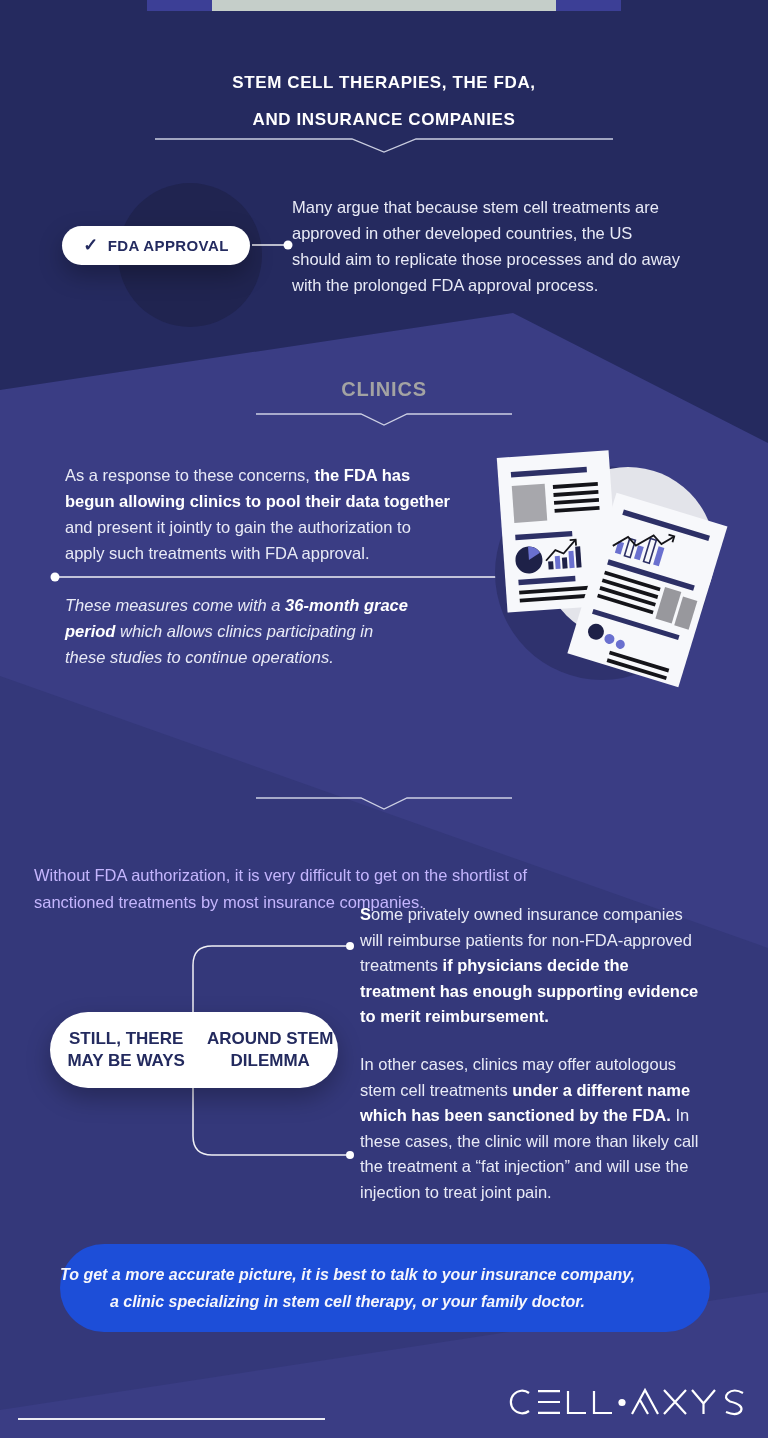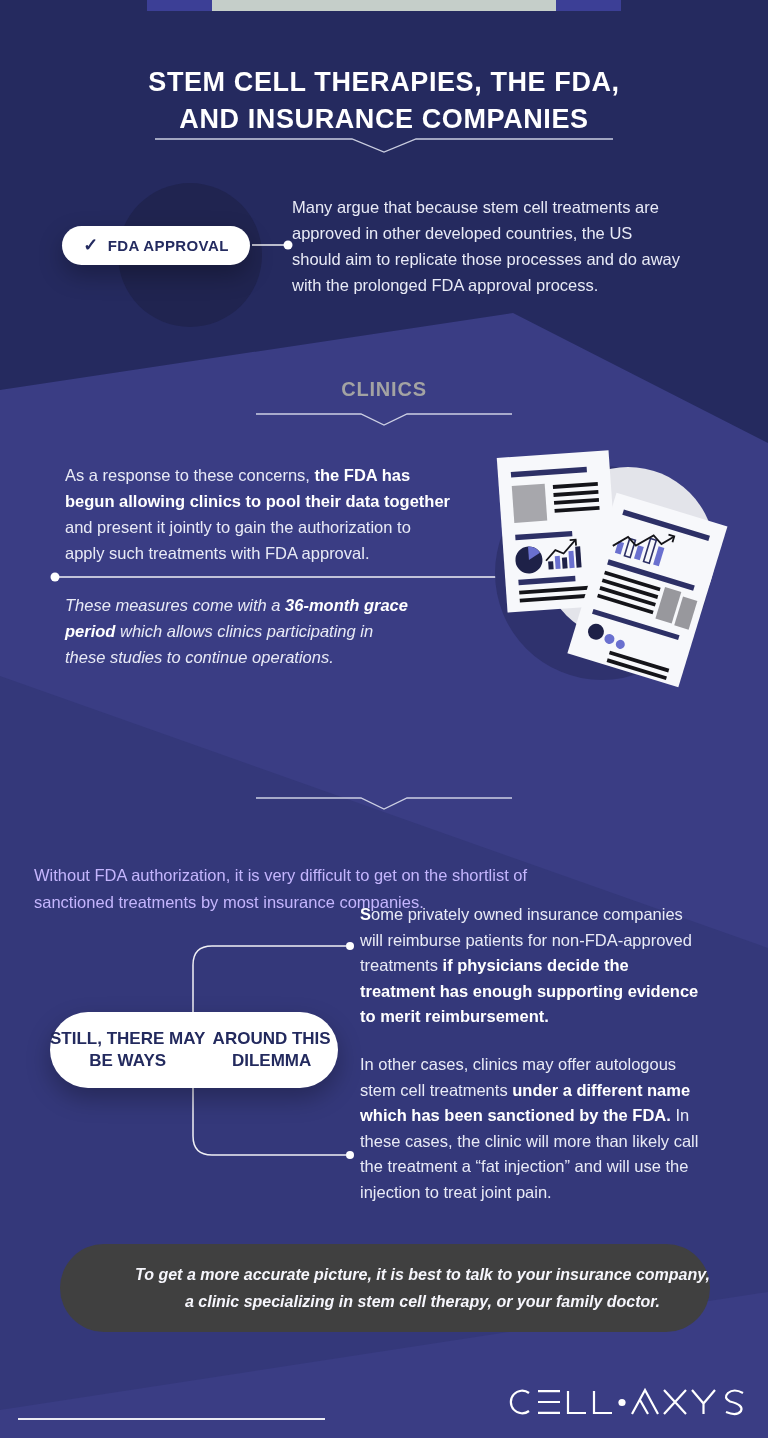--- a/index.html
+++ b/index.html
@@ -12,21 +12,21 @@
   
   .bg-top{position:absolute;inset:0;background:#252a5f;
     clip-path:polygon(0 0,768px 0,768px 443px,513px 313px,0 390px);}
   .bg-mid{position:absolute;inset:0;background:#34387a;
     clip-path:polygon(0 676px,768px 948px,768px 1292px,0 1410px);}
   
   .bar-purple{left:147px;top:0;width:474px;height:11px;background:#3c3f96;}
   .bar-gray{left:212px;top:0;width:344px;height:11px;background:#c5cec9;}
   
   .main-title{left:0;right:0;top:64px;text-align:center;color:#fff;
-    font-size:27px;font-weight:bold;line-height:37px;letter-spacing:.6px;}
+    font-size:17px;font-weight:bold;line-height:37px;letter-spacing:.6px;}
   .section-head{left:0;right:0;text-align:center;color:#a3a3a3;
     font-size:20px;font-weight:bold;letter-spacing:.8px;}
   .divider{overflow:visible;}
   .divider path{fill:none;stroke:#dde0ee;stroke-width:1.3;opacity:.9;}
   
   .rich{white-space:pre-line;color:#e8eaf6;font-size:16.5px;line-height:26px;}
   .rich .b{font-weight:bold;color:#ffffff;text-align:right;}
   .italic{font-style:italic;}
   
   .fda-circle{left:118px;top:183px;width:144px;height:144px;border-radius:50%;background:#202450;}
@@ -44,22 +44,22 @@
   .clinics-para2{left:65px;top:592px;width:430px;z-index:3;}
   .illus{left:478px;top:438px;width:256px;height:256px;z-index:3;overflow:visible;}
   
   .ins-intro{left:34px;top:862px;width:700px;text-align:left;color:#c4b5fd;
     font-size:16.5px;line-height:27px;white-space:pre-line;}
   .ins-para1{left:360px;top:902px;width:400px;line-height:25.5px;}
   .ins-para2{left:360px;top:1052px;width:400px;line-height:25.5px;}
   .still-pill{left:50px;top:1012px;width:288px;height:76px;flex-direction:row;
     font-size:17px;line-height:22px;text-align:center;z-index:4;color:#232a5e;}
   
-  .note-box{left:60px;top:1244px;width:650px;height:88px;border-radius:44px;background:#404040;
-    display:flex;align-items:center;justify-content:flex-end;z-index:3;}
+  .note-box{left:60px;top:1244px;width:650px;height:88px;border-radius:44px;background:#1d4ed8;
+    display:flex;align-items:center;justify-content:flex-start;z-index:3;}
   .note-text{font-style:italic;font-weight:bold;color:#f6f6fc;font-size:16px;line-height:27px;
     text-align:center;white-space:pre-line;}
   .footer-rule{left:18px;top:1418px;width:307px;height:1.5px;background:rgba(255,255,255,.9);}
   .logo{left:508px;top:1386px;width:240px;height:32px;overflow:visible;}
   .logo path,.logo line{fill:none;stroke:#fff;stroke-width:2.2;}
 </style>
 </head>
 <body>
 
 <div class="page">
@@ -178,21 +178,21 @@
 to merit reimbursement.</span></div>
   <div class="abs rich ins-para2"><span>In other cases, clinics may offer autologous
 stem cell treatments </span><span class="b">under a different name
 which has been sanctioned by the FDA.</span><span> In
 these cases, the clinic will more than likely call
 the treatment a “fat injection” and will use the
 injection to treat joint pain.</span></div>
 
   <div class="abs pill still-pill">
     <div>STILL, THERE MAY BE WAYS</div>
-    <div>AROUND THIS DILEMMA</div>
+    <div>AROUND STEM DILEMMA</div>
   </div>
 
   <div class="abs note-box">
     <div class="note-text">To get a more accurate picture, it is best to talk to your insurance company,
 a clinic specializing in stem cell therapy, or your family doctor.</div>
   </div>
   <div class="abs footer-rule"></div>
 
   <svg class="abs logo" viewBox="0 0 240 32" role="img" aria-label="CELL·AXYS">
     <path d="M21,7 A11.3,11.3 0 1 0 21,25"></path>

